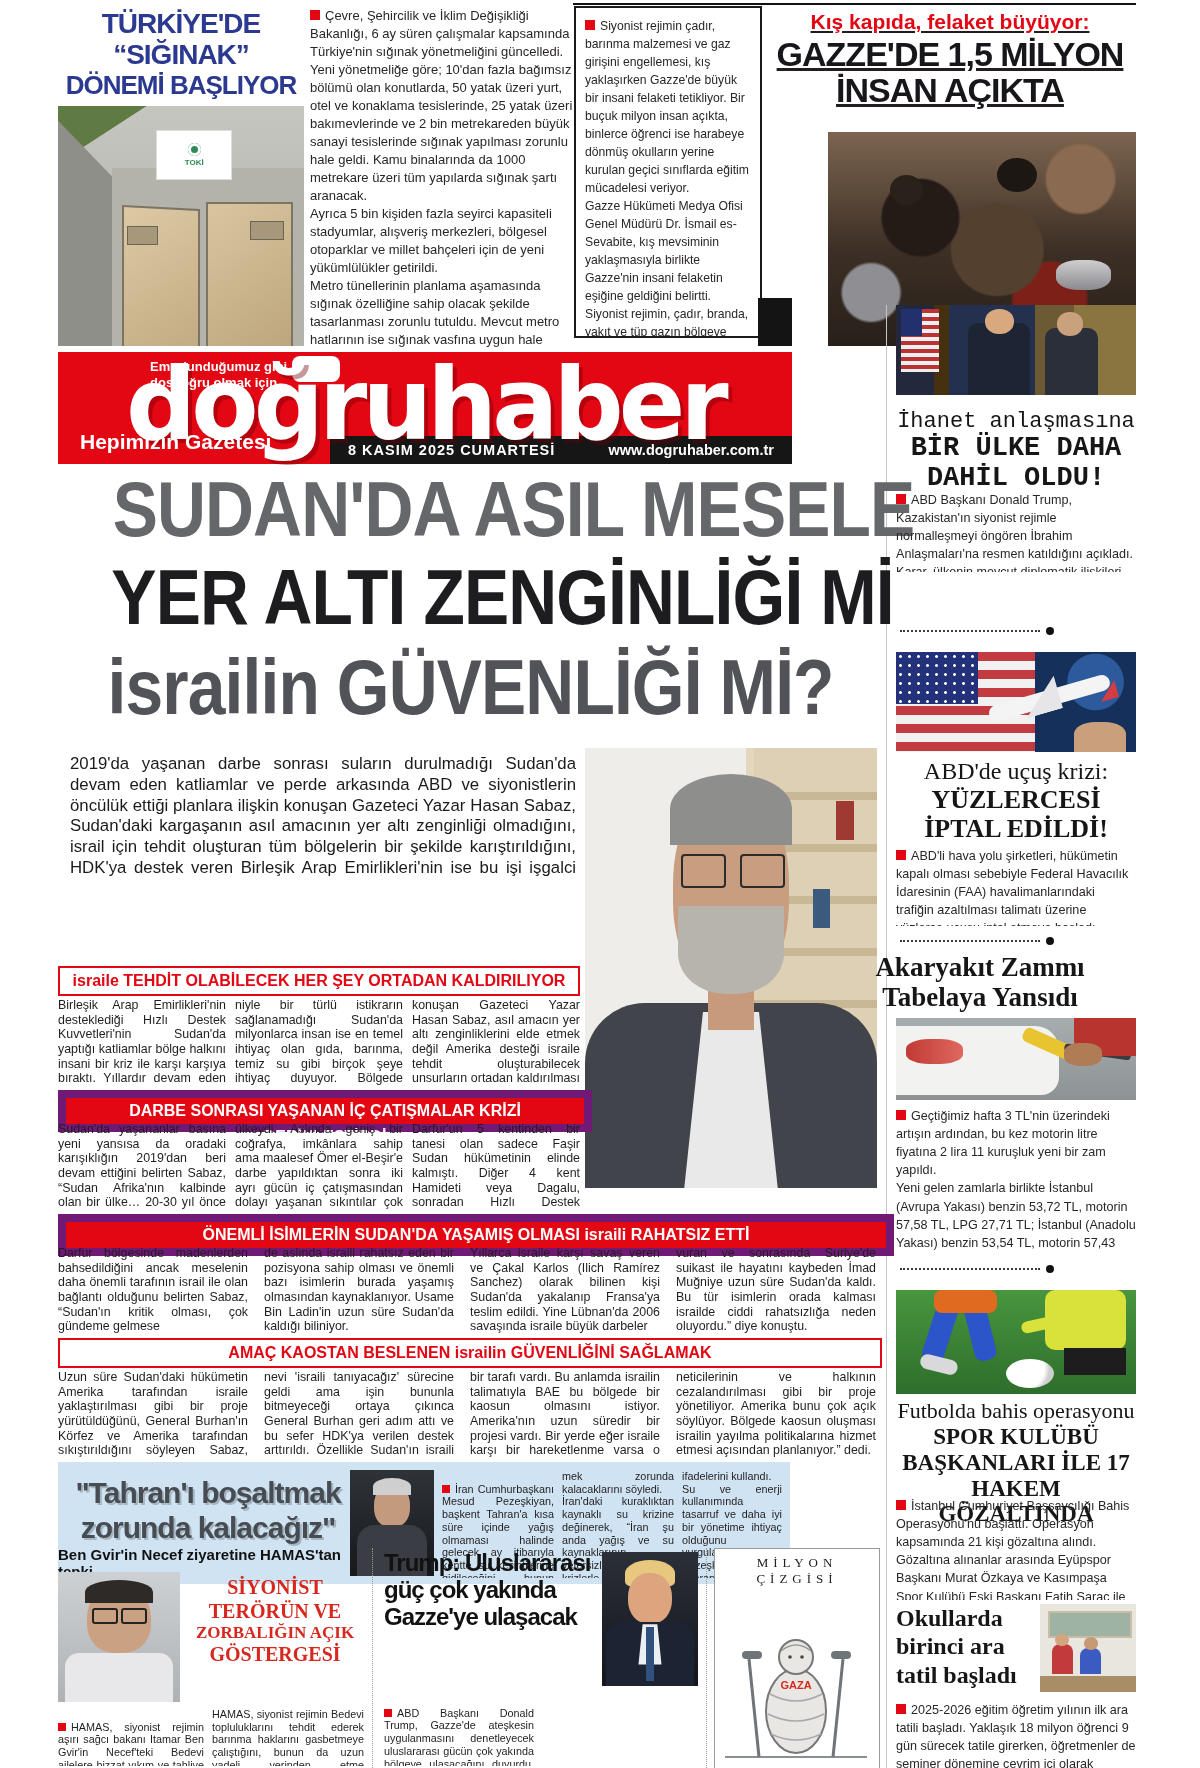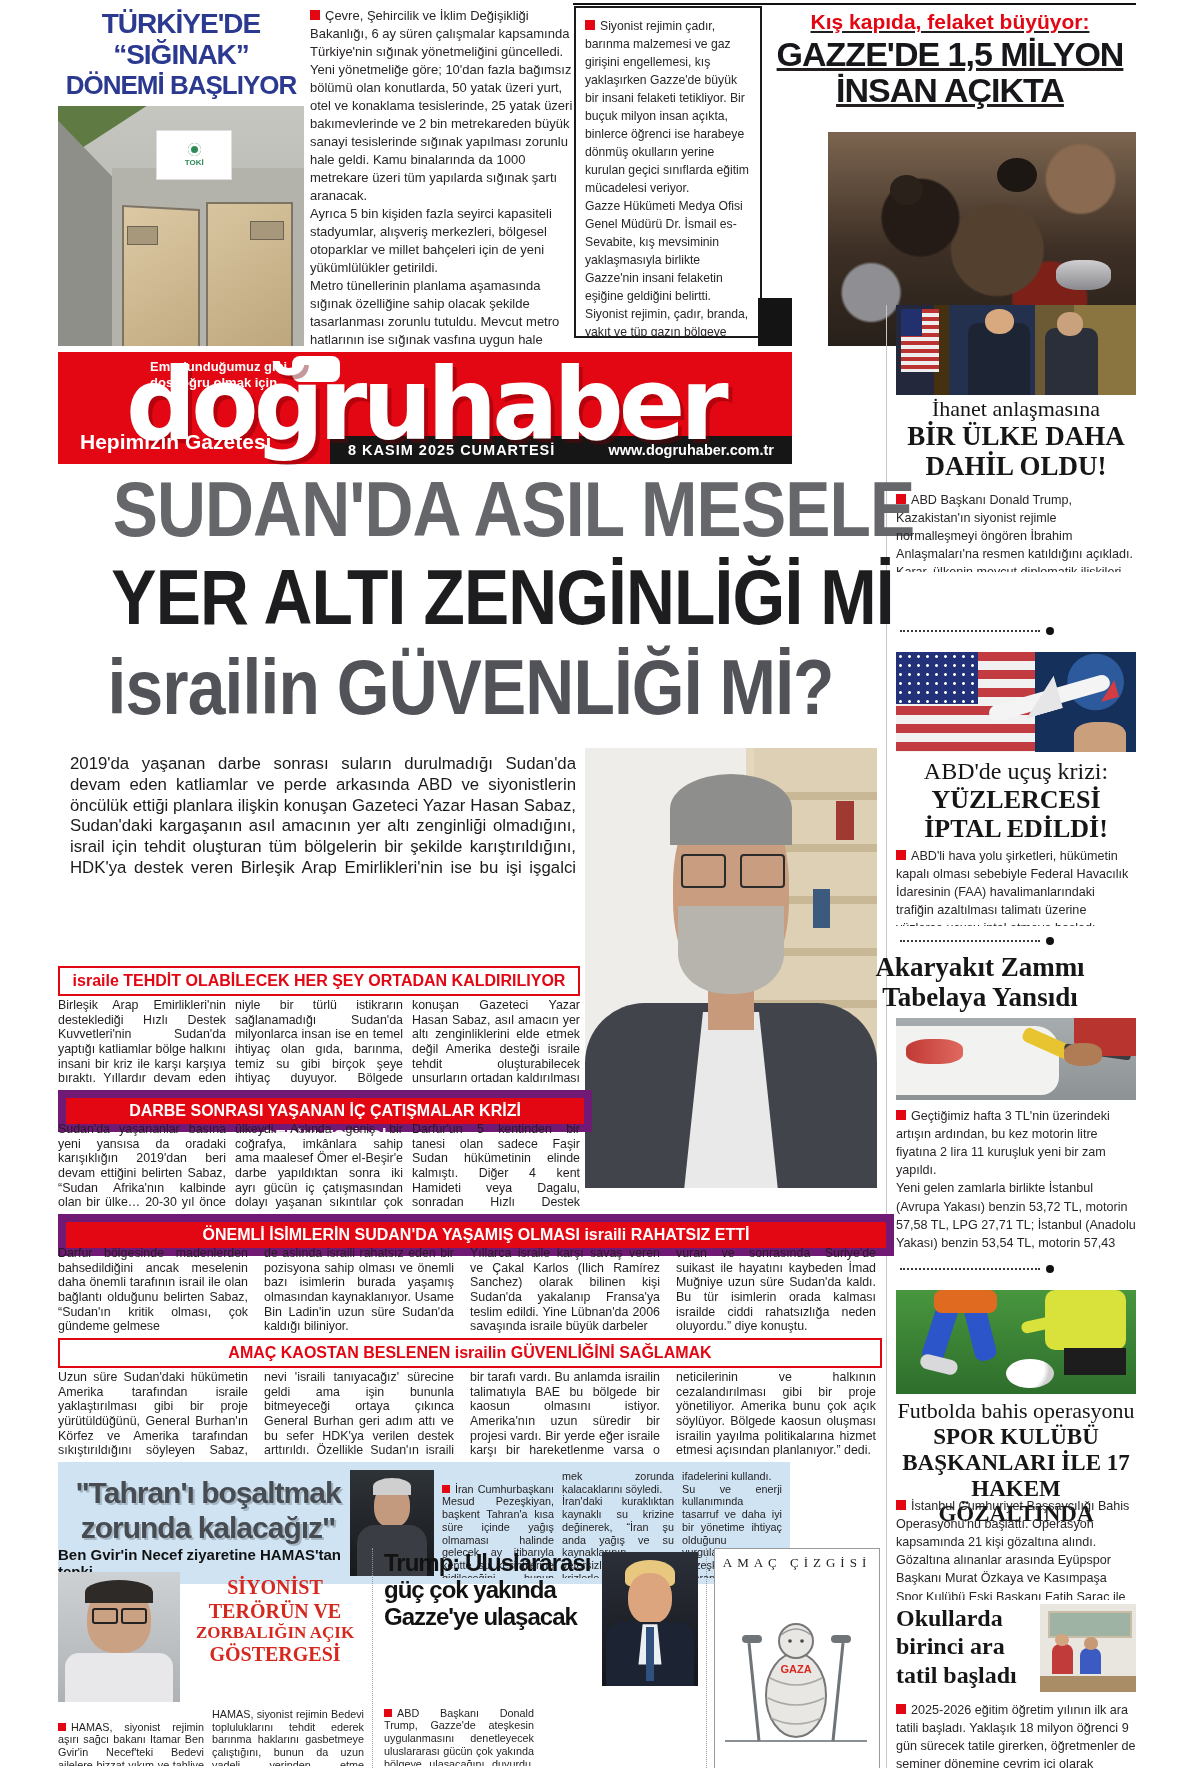--- a/index.html
+++ b/index.html
@@ -193,21 +193,21 @@
   </div>
   <div class="col" style="left:384px;top:1694px;width:150px;height:72px;font-size:10.8px;">
     <span class="bullet" style="width:8px;height:8px;"></span><span>ABD Başkanı Donald Trump, Gazze'de ateşkesin uygulanmasını denetleyecek uluslararası gücün çok yakında bölgeye ulaşacağını duyurdu. Beyaz Saray'da yaptığı açıklamada Trump, “Şu ana kadar işler yolunda gidiyor” ifadelerini kullandı.
 Trump, “HAMAS, verdiği sözleri tutmazsa büyük bir sorunla karşılaşacak” diyerek, bazı ülkelerin Gazze'de olası</span>
   </div>
   <div class="col" style="left:542px;top:1780px;width:156px;height:72px;font-size:10px;">krizlere müdahale etmek için gönüllü olduğunu ancak isimlerinin henüz açıklanmadığını söyledi.</div>
 
   <div class="vdot" style="left:706px;top:1548px;height:220px;"></div>
 
   <div class="abs" style="left:714px;top:1548px;width:164px;height:220px;border:1px solid #9a9a9a;background:#fff;">
-    <div class="serif" style="text-align:center;font-size:13px;letter-spacing:5px;margin-top:6px;color:#222;">AMAÇ ÇİZGİSİ</div>
+    <div class="serif" style="text-align:center;font-size:13px;letter-spacing:5px;margin-top:6px;color:#222;">MİLYON ÇİZGİSİ</div>
     <svg width="162" height="190" viewBox="0 0 162 190" style="display:block;margin-top:2px;">
       <line x1="10" y1="168" x2="152" y2="168" stroke="#8a8f93" stroke-width="2"></line>
       <line x1="34" y1="70" x2="44" y2="168" stroke="#6f7478" stroke-width="3"></line>
       <rect x="27" y="62" width="20" height="8" rx="4" fill="#6f7478"></rect>
       <line x1="128" y1="70" x2="118" y2="168" stroke="#6f7478" stroke-width="3"></line>
       <rect x="116" y="62" width="20" height="8" rx="4" fill="#6f7478"></rect>
       <ellipse cx="81" cy="122" rx="30" ry="42" fill="#e9e7e3" stroke="#777" stroke-width="2"></ellipse>
       <circle cx="81" cy="68" r="17" fill="#e9e7e3" stroke="#777" stroke-width="2"></circle>
       <path d="M66 62 q15 -12 30 0" fill="none" stroke="#999" stroke-width="1.5"></path>
       <circle cx="75" cy="68" r="1.8" fill="#444"></circle>
@@ -218,21 +218,21 @@
   </div>
 
   <div class="ph" style="left:896px;top:305px;width:240px;height:90px;background:linear-gradient(90deg,#23283d 0 16%,#45310f 16% 22%,#23304e 22% 58%,#6b5a33 58% 74%,#8a743f 74%);">
     <div class="abs" style="left:2%;top:4%;width:16%;height:70%;background:repeating-linear-gradient(180deg,#b33 0 4px,#eee 4px 8px);"></div>
     <div class="abs" style="left:2%;top:4%;width:9%;height:30%;background:#23306e;"></div>
     <div class="abs" style="left:30%;top:20%;width:26%;height:80%;background:#1d2433;border-radius:10px 10px 0 0;"></div>
     <div class="abs" style="left:37%;top:4%;width:12%;height:28%;background:#d8a87f;border-radius:48%;"></div>
     <div class="abs" style="left:62%;top:26%;width:22%;height:74%;background:#2a2f3a;border-radius:10px 10px 0 0;"></div>
     <div class="abs" style="left:67%;top:8%;width:11%;height:26%;background:#caa17d;border-radius:48%;"></div>
   </div>
-  <div class="sb-h serif" style="left:896px;top:396px;width:240px;">
+  <div class="sb-h serif" style="left:896px;top:409px;width:240px;font-family:Liberation Mono, monospace;">
     <div style="font-size:22px;">İhanet anlaşmasına</div>
     <div style="font-size:27px;font-weight:bold;line-height:1.1;">BİR ÜLKE DAHA</div>
     <div style="font-size:27px;font-weight:bold;line-height:1.1;">DAHİL OLDU!</div>
   </div>
   <div class="abs ov" style="left:896px;top:490px;width:240px;height:82px;">
     <span class="bullet"></span><span class="jtext" style="font-size:12.6px;">ABD Başkanı Donald Trump, Kazakistan'ın siyonist rejimle normalleşmeyi öngören İbrahim Anlaşmaları'na resmen katıldığını açıkladı. Karar, ülkenin mevcut diplomatik ilişkileri nedeniyle “sembolik” bir adım olarak değerlendiriliyor.</span>
   </div>
 
   <div class="dotsep" style="left:900px;top:630px;"></div>
 

